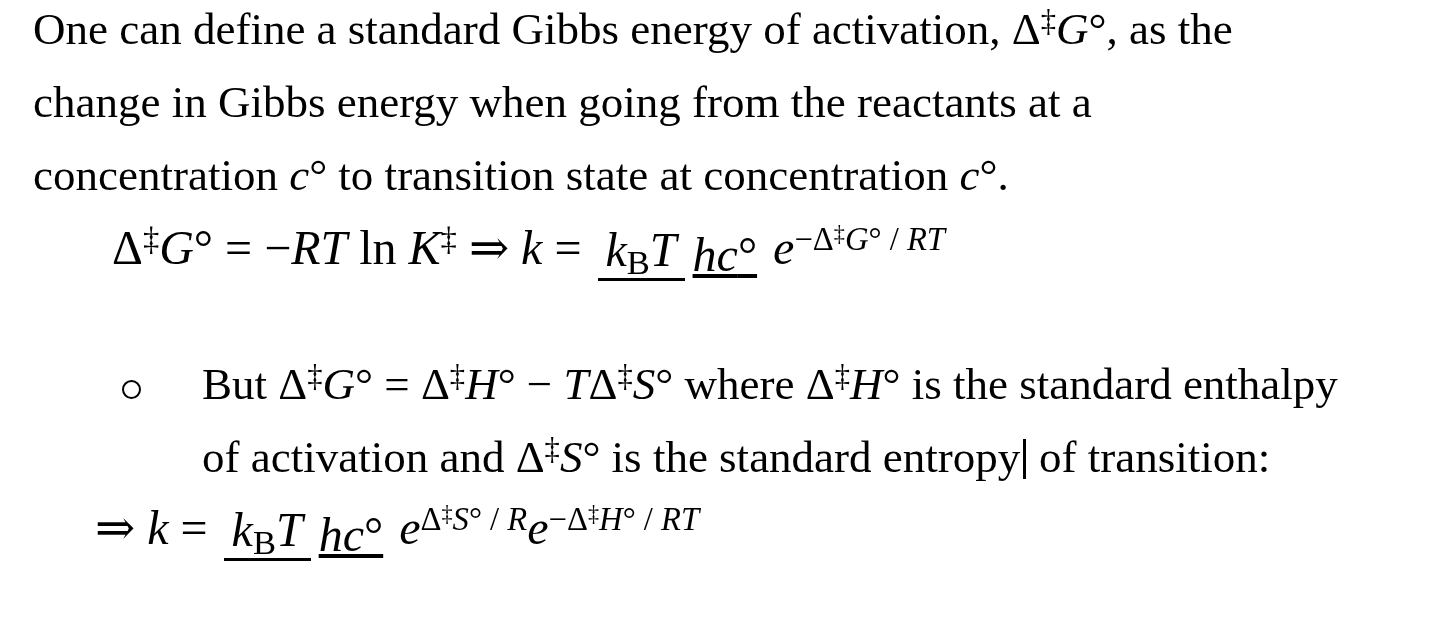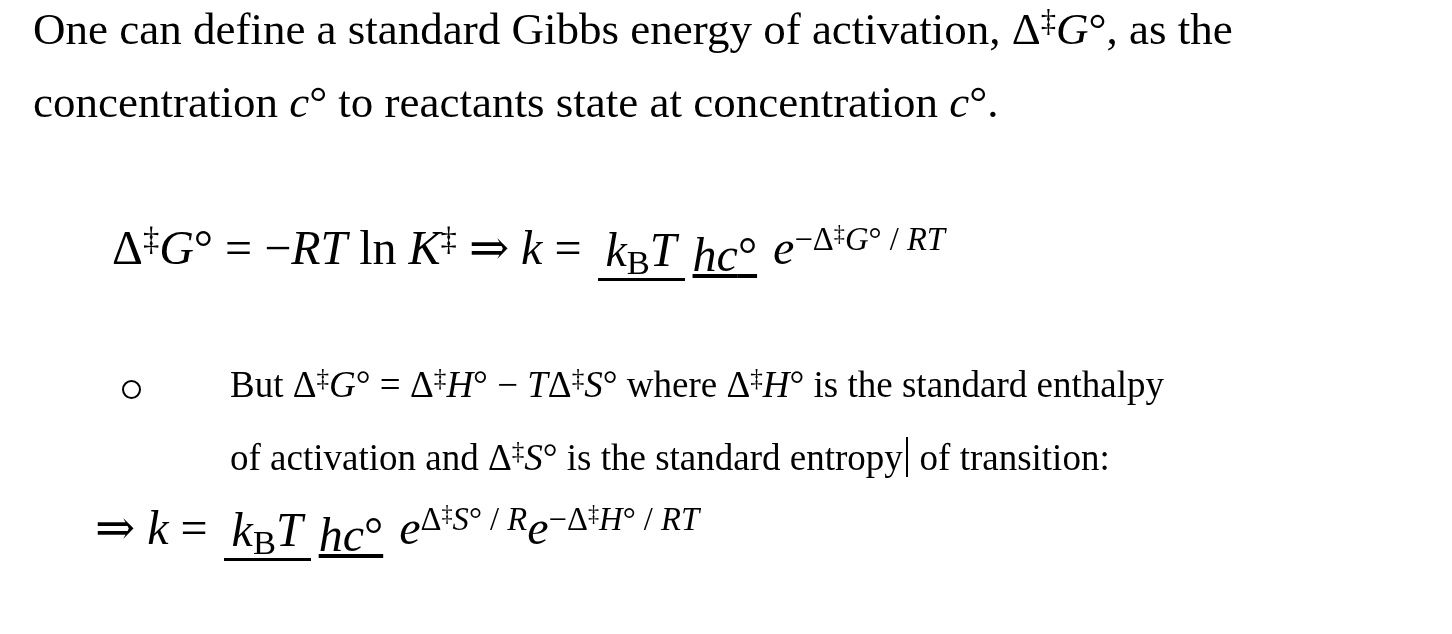--- a/index.html
+++ b/index.html
@@ -24,24 +24,23 @@
     top: -7px;
     font-size: 45px;
     line-height: 73px;
   }
   .line { white-space: nowrap; line-height: 73px; }
 
   
   .bullet-row {
     left: 122px;
     top: 348px;
-    font-size: 37px;
+    font-size: 45px;
     display: flex;
     align-items: flex-start;
-    gap: 28px;
   }
   .bullet-circle {
     flex: 0 0 auto;
     width: 15px;
     height: 15px;
     border: 2.5px solid #000000;
     border-radius: 50%;
     margin-top: 32px;
     margin-right: 61px;
   }
@@ -96,21 +95,22 @@
     margin: 0 2px 0 3px;
   }
 </style>
 </head>
 <body style="background: rgb(255, 255, 255); color: rgb(0, 0, 0);">
 
 <div class="page">
 
   <div class="para abs">
     <div class="line"><span class="up">One can define a standard Gibbs energy of activation, Δ</span><sup class="sp">‡</sup><span class="it">G</span><span class="up">°, as the</span></div>
-    <div class="line"><span class="up">concentration </span><span class="it">c</span><span class="up">° to reactants state at concentration </span><span class="it">c</span><span class="up">°.</span></div>
+    <div class="line"><span class="up">change in Gibbs energy when going from the reactants at a</span></div>
+    <div class="line"><span class="up">concentration </span><span class="it">c</span><span class="up">° to transition state at concentration </span><span class="it">c</span><span class="up">°.</span></div>
   </div>
 
   <div class="eq abs" id="eq1"><span class="up">Δ</span><sup class="sp">‡</sup><span class="it">G</span><span class="up">° = −</span><span class="it">RT</span><span class="up"> ln </span><span class="it">K</span><sup class="sp">‡</sup><span class="up"> ⇒ </span><span class="it">k</span><span class="up"> = </span><span class="frac">
         <span class="num"><span class="it">k</span><sub class="sb">B</sub><span class="it">T</span></span>
         <span class="den"><span class="it">hc</span><span class="up">°</span></span>
       </span><span class="it">e</span><sup class="sp"><span class="up">−Δ</span><sup class="sp">‡</sup><span class="it">G</span><span class="up">° / </span><span class="it">RT</span></sup></div>
 
   <div class="bullet-row abs">
     <span class="bullet-circle"></span>
     <div class="bullet-text">

